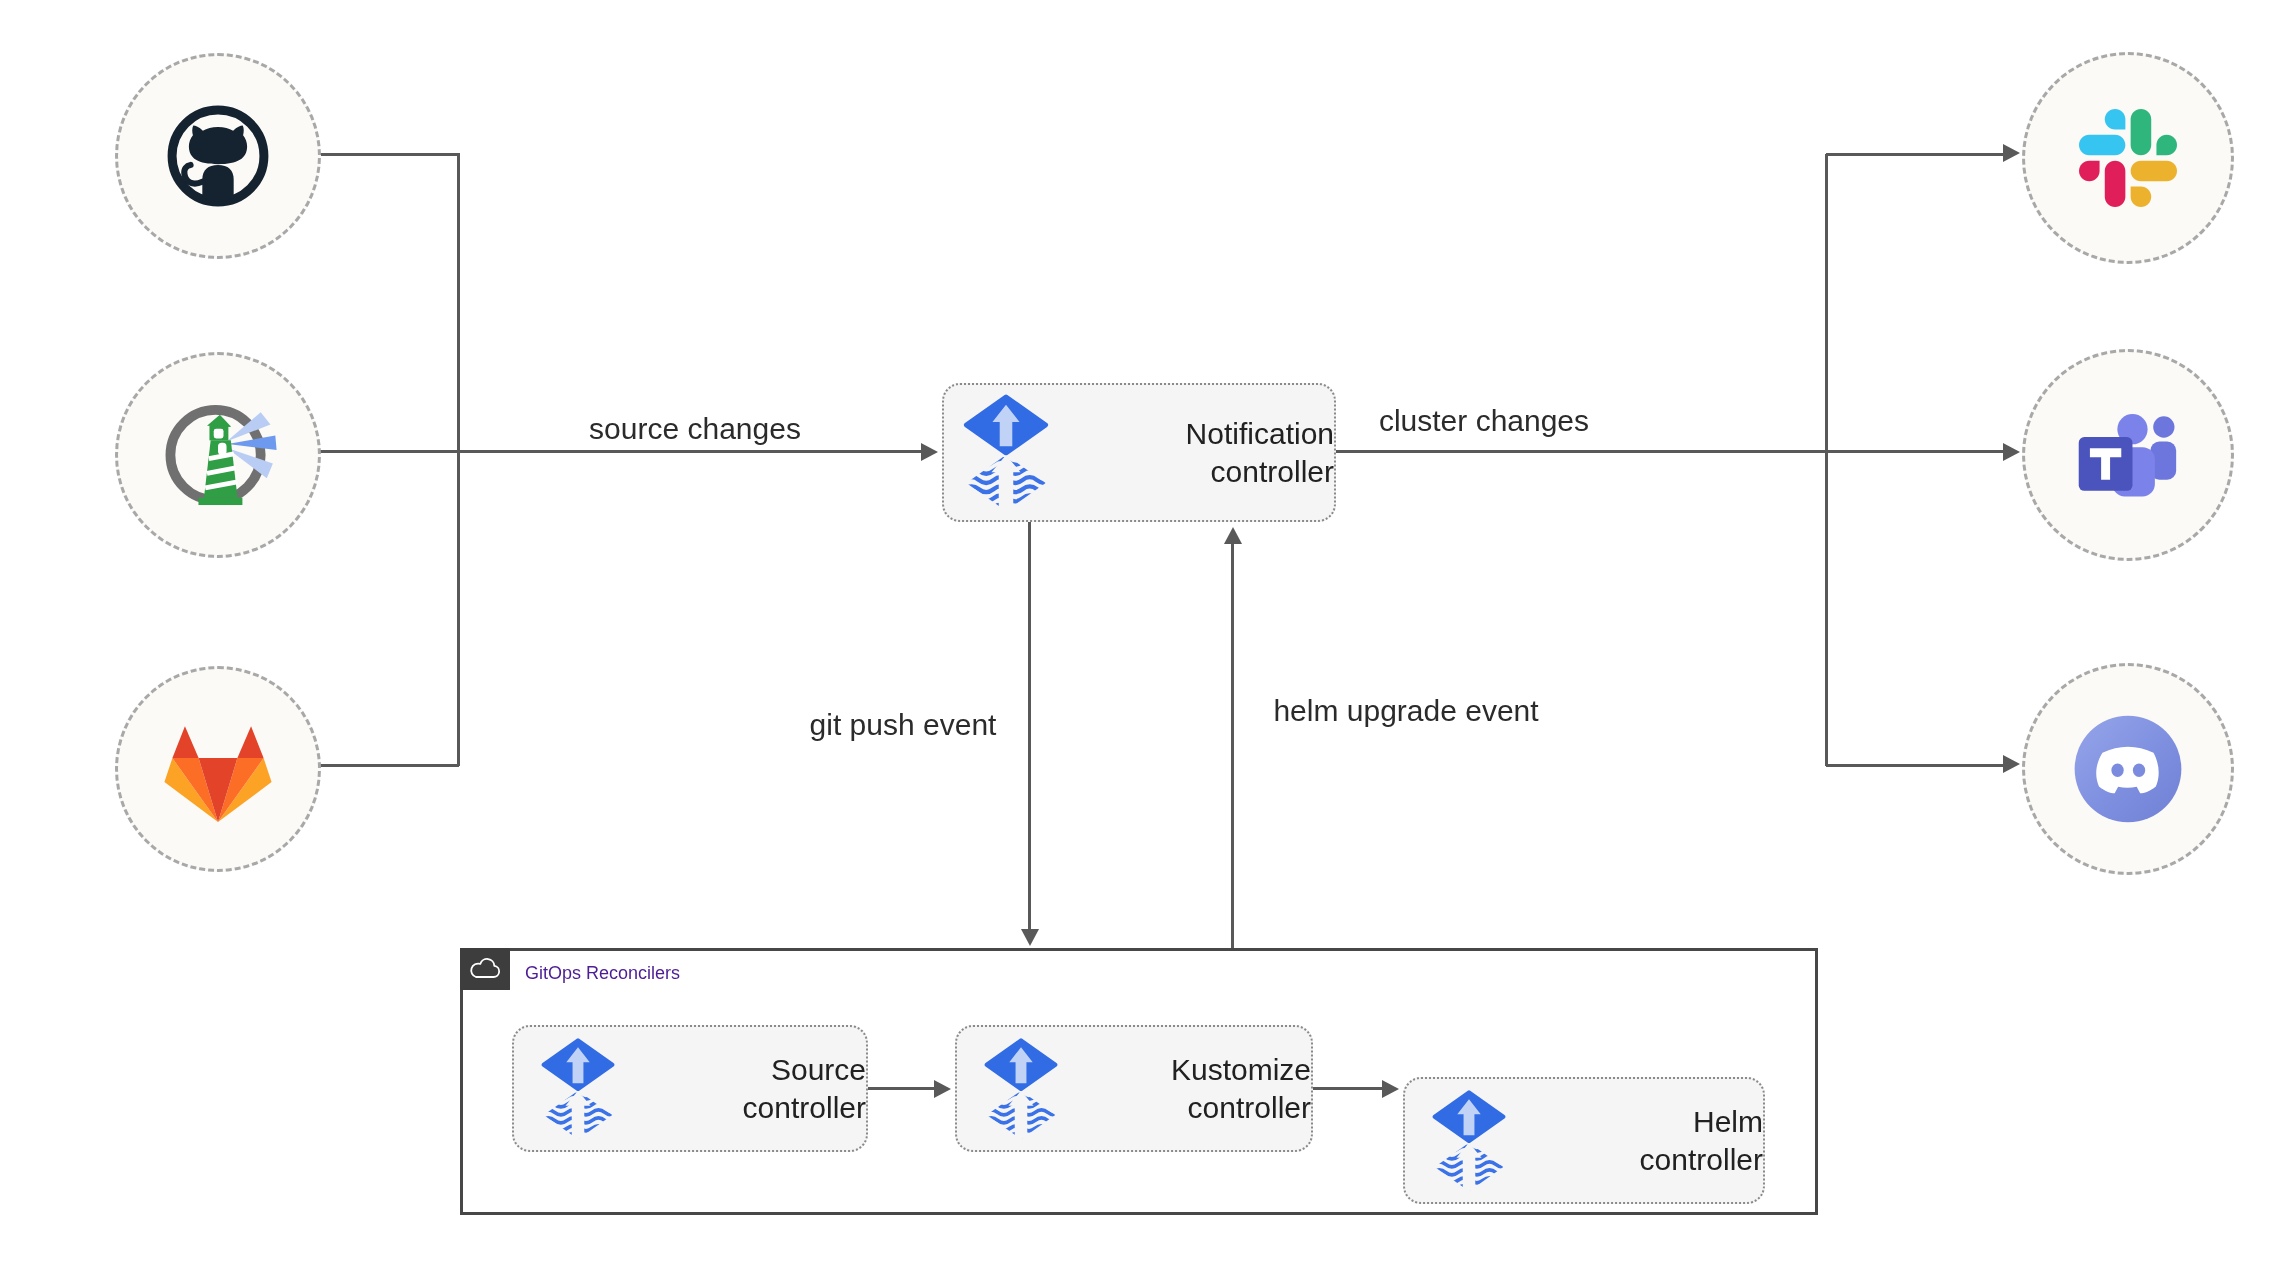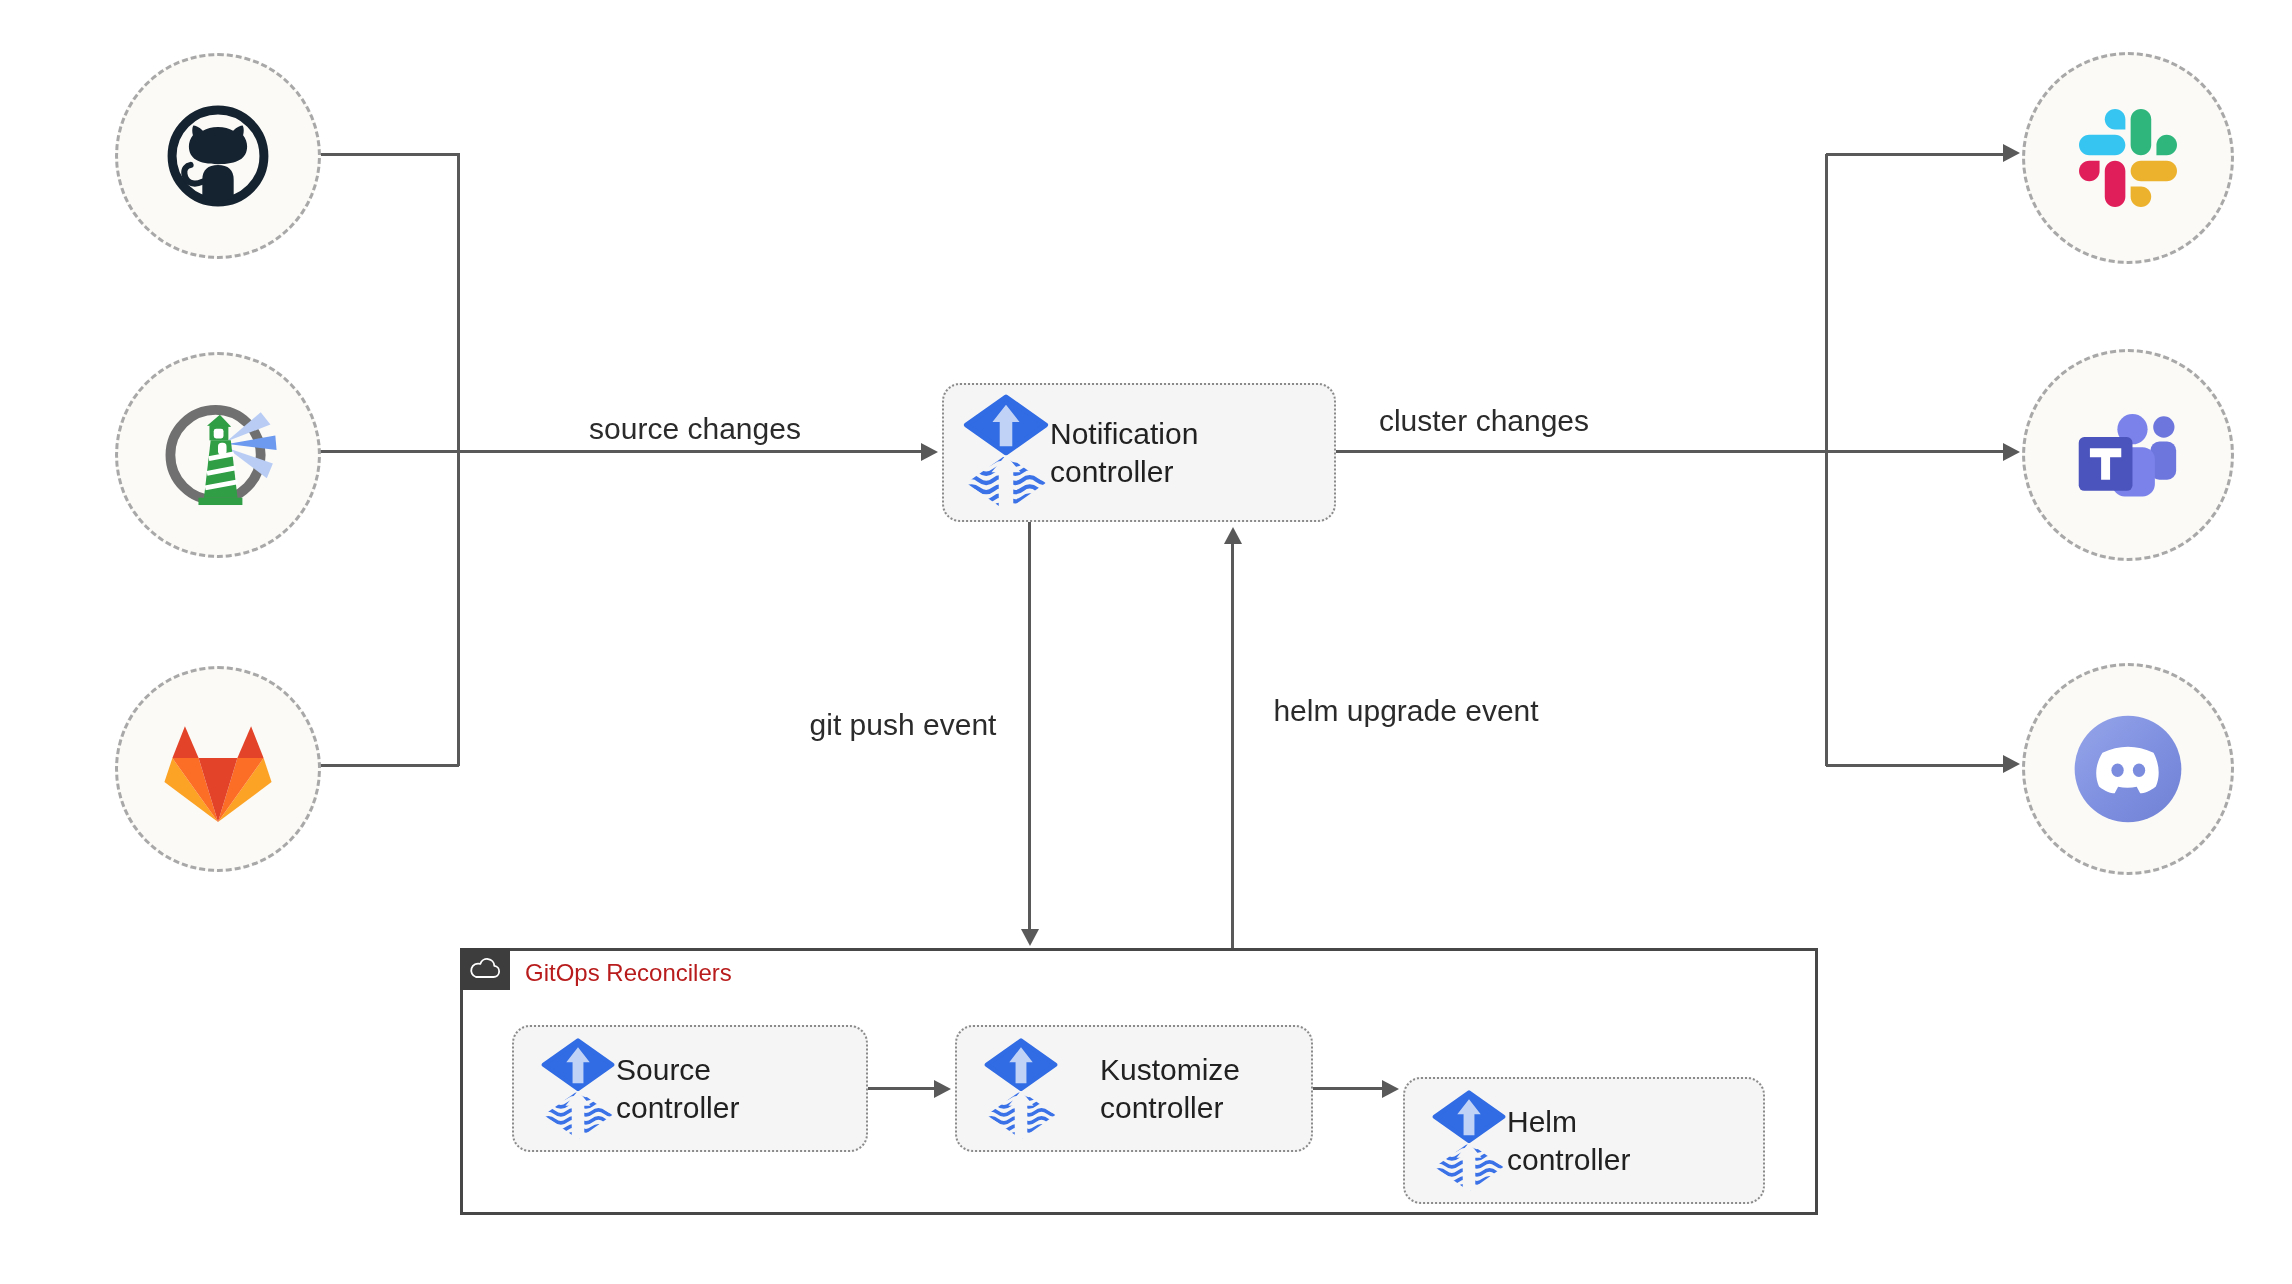--- a/index.html
+++ b/index.html
@@ -15,34 +15,34 @@
   .n-harbor{left:115px;top:352px;}
   .n-gitlab{left:115px;top:666px;}
   .n-slack{left:2022px;top:52px;}
   .n-teams{left:2022px;top:349px;}
   .n-discord{left:2022px;top:663px;}
 
   
   .ctrl-box{position:absolute;background:#f5f5f5;border:2px dotted #8a8a8a;border-radius:18px;
             display:flex;align-items:center;box-sizing:border-box;}
   .ctrl-box .flux{flex:0 0 auto;}
-  .ctrl-box .ctrl-label{flex:1 1 auto;text-align:left;font-size:30px;line-height:38px;
+  .ctrl-box .ctrl-label{flex:1 1 auto;text-align:right;font-size:30px;line-height:38px;
             color:#212121;white-space:pre-line;}
   .b-notification{left:942px;top:383px;width:394px;height:139px;padding-left:18px;}
   .b-source{left:512px;top:1025px;width:356px;height:127px;padding-left:26px;}
   .b-kustomize{left:955px;top:1025px;width:358px;height:127px;padding-left:26px;gap:41px;}
   .b-helm{left:1403px;top:1077px;width:362px;height:127px;padding-left:26px;}
 
   
   .gitops{position:absolute;left:460px;top:948px;width:1358px;height:267px;
           border:3px solid #474747;box-sizing:border-box;background:transparent;}
   .gitops-badge{position:absolute;left:-3px;top:-3px;width:50px;height:42px;background:#3d3d3d;
           display:flex;align-items:center;justify-content:center;}
   .gitops-title{position:absolute;left:62px;top:3px;height:38px;line-height:38px;
-          font-size:24px;color:#b91c1c;white-space:nowrap;}
+          font-size:18px;color:#4c1d95;white-space:nowrap;}
 
   
   .hline{position:absolute;height:3px;background:#595959;}
   .vline{position:absolute;width:3px;background:#595959;}
   .ah{position:absolute;width:0;height:0;}
   .ah-right{border-top:9px solid transparent;border-bottom:9px solid transparent;border-left:17px solid #595959;}
   .ah-down{border-left:9px solid transparent;border-right:9px solid transparent;border-top:17px solid #595959;}
   .ah-up{border-left:9px solid transparent;border-right:9px solid transparent;border-bottom:17px solid #595959;}
 
   .edge-label{position:absolute;transform:translate(-50%,-50%);font-size:30px;color:#2b2b2b;

